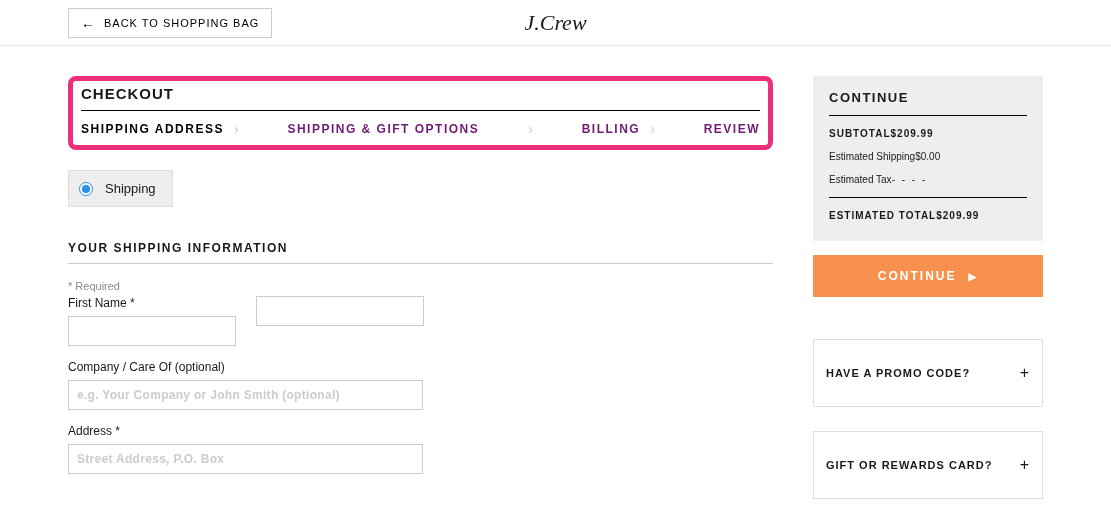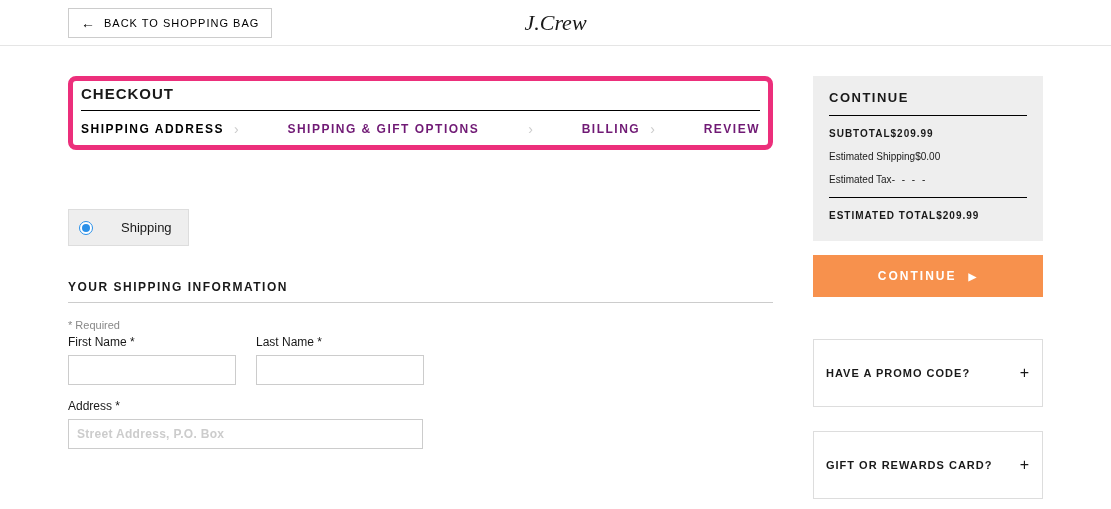--- a/index.html
+++ b/index.html
@@ -17,21 +17,21 @@
   .highlight-box { border: 5px solid #ec2f7b; border-radius: 8px; padding: 4px 8px 8px 8px; margin-bottom: 20px; }
   .checkout-title { font-size: 15px; font-weight: 700; letter-spacing: 1px; padding-bottom: 8px; border-bottom: 1px solid #000; }
   .steps { display: flex; align-items: center; padding-top: 10px; gap: 10px; }
   .step { font-size: 12px; font-weight: 700; letter-spacing: 1.5px; white-space: nowrap; }
   .step.active { color: #000; }
   .step.inactive { color: #701a75; }
   .chev { color: #ccc; font-size: 14px; }
   .steps .spacer { flex: 1; }
   
   .radio-row { margin-bottom: 12px; }
-  .radio-box { display: inline-flex; align-items: center; gap: 28px; border: 1px solid #ddd; padding: 10px 16px 10px 10px; font-size: 13px; cursor: pointer; margin-top: 39px; }
+  .radio-box { display: inline-flex; align-items: center; gap: 12px; border: 1px solid #ddd; padding: 10px 16px 10px 10px; font-size: 13px; cursor: pointer; }
   .radio-box.selected { background: #eee; }
   .radio { width: 14px; height: 14px; border-radius: 50%; border: 1px solid #888; display: inline-flex; align-items: center; justify-content: center; background:#fff; }
   .radio.on { border-color: #2a90e8; }
   .radio.on::after { content:""; width:8px; height:8px; border-radius:50%; background:#2a90e8; }
   
   .section-title { font-size: 12px; font-weight: 700; letter-spacing: 1.5px; padding: 22px 0 8px 0; border-bottom: 1px solid #ccc; }
   .req-note { font-size: 11px; color: #888; padding: 16px 0 4px 0; }
   
   .form-row { display: flex; gap: 20px; margin-bottom: 14px; }
   .field { display: flex; flex-direction: column; gap: 6px; }
@@ -95,25 +95,30 @@
 
     <div class="section-title">YOUR SHIPPING INFORMATION</div>
     <div class="req-note">* Required</div>
 
     <div class="form-row">
       <div class="field half">
         <label>First Name *</label>
         <input type="text" style="">
       </div>
       <div class="field half">
-        <label>Last Name *</label>
         <input type="text" style="">
       </div>
     </div>
 
+    <div class="form-row">
+      <div class="field wide">
+        <label>Company / Care Of (optional)</label>
+        <input type="text" placeholder="e.g. Your Company or John Smith (optional)" style="">
+      </div>
+    </div>
 
     <div class="form-row" style="margin-bottom:0">
       <div class="field wide">
         <label>Address *</label>
         <input type="text" placeholder="Street Address, P.O. Box" style="">
       </div>
     </div>
 
   </div>
 

